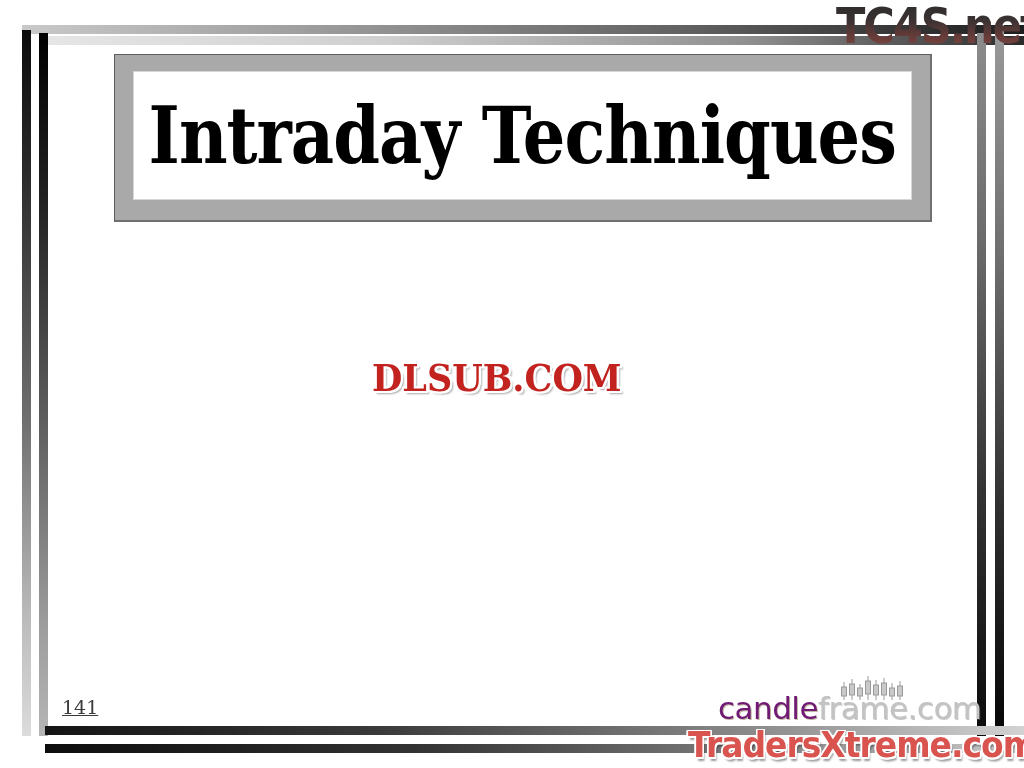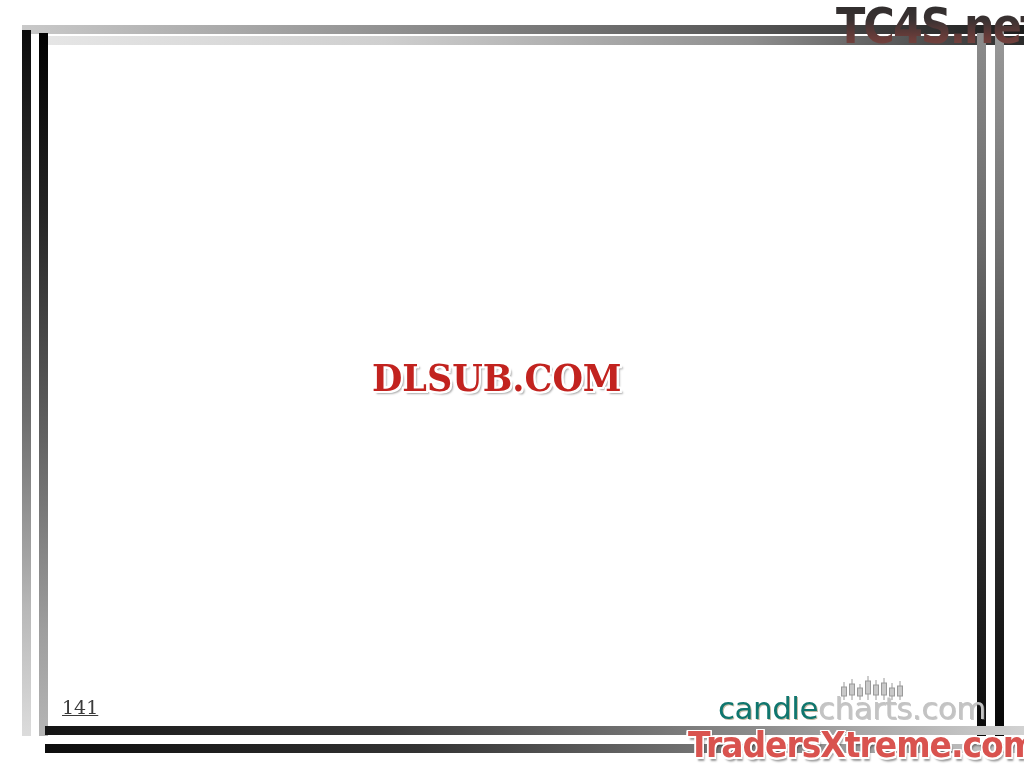--- a/index.html
+++ b/index.html
@@ -201,21 +201,21 @@
     left: 0;
     top: 0;
     font-family: "DejaVu Sans", "Liberation Sans", sans-serif;
     font-weight: 400;
     font-size: 31px;
     letter-spacing: -0.5px;
     white-space: nowrap;
     line-height: 36px;
   }
   #candlecharts-text .cc-candle {
-    color: #0f766e;
+    color: #701a75;
     text-shadow: 1px 1px 0 rgba(120,100,50,0.45);
   }
   #candlecharts-text .cc-charts {
     color: #c3c3c3;
     text-shadow: 1px 1px 0 rgba(120,120,120,0.40);
   }
   #candle-graphic {
     position: absolute;
     left: 122px;
     top: -14px;
@@ -262,20 +262,25 @@
 
   <div class="bar" id="top-bar-outer"></div>
   <div class="bar" id="top-bar-inner"></div>
   <div class="bar" id="left-bar-outer"></div>
   <div class="bar" id="left-bar-inner"></div>
   <div class="bar" id="right-bar-inner"></div>
   <div class="bar" id="right-bar-outer"></div>
   <div class="bar" id="bottom-bar-outer"></div>
   <div class="bar" id="bottom-bar-inner"></div>
 
+  <div id="title-plate">
+    <div id="title-inner">
+      <div id="title-text">Intraday Techniques</div>
+    </div>
+  </div>
 
 
   <div id="dlsub-watermark">DLSUB.COM</div>
 
   <div id="tc4s-logo">TC4S.net</div>
 
   <div id="candlecharts-logo">
     <svg id="candle-graphic" viewBox="0 0 66 24">
       <g stroke="#9a9a9a" stroke-width="1" fill="#c9c9c9">
         <line x1="4" y1="6" x2="4" y2="24"></line>
@@ -289,20 +294,20 @@
         <line x1="36" y1="4" x2="36" y2="24"></line>
         <rect x="33.5" y="9" width="5" height="10"></rect>
         <line x1="44" y1="2" x2="44" y2="24"></line>
         <rect x="41.5" y="7" width="5" height="12"></rect>
         <line x1="52" y1="7" x2="52" y2="24"></line>
         <rect x="49.5" y="12" width="5" height="8"></rect>
         <line x1="60" y1="5" x2="60" y2="24"></line>
         <rect x="57.5" y="10" width="5" height="10"></rect>
       </g>
     </svg>
-    <div id="candlecharts-text"><span class="cc-candle">candle</span><span class="cc-charts">charts.com</span></div>
+    <div id="candlecharts-text"><span class="cc-candle">candle</span><span class="cc-charts">frame.com</span></div>
   </div>
 
   <div id="tradersxtreme-logo">TradersXtreme.com</div>
 
   <div id="page-number">141</div>
 
 </div>
 
 </body></html>

